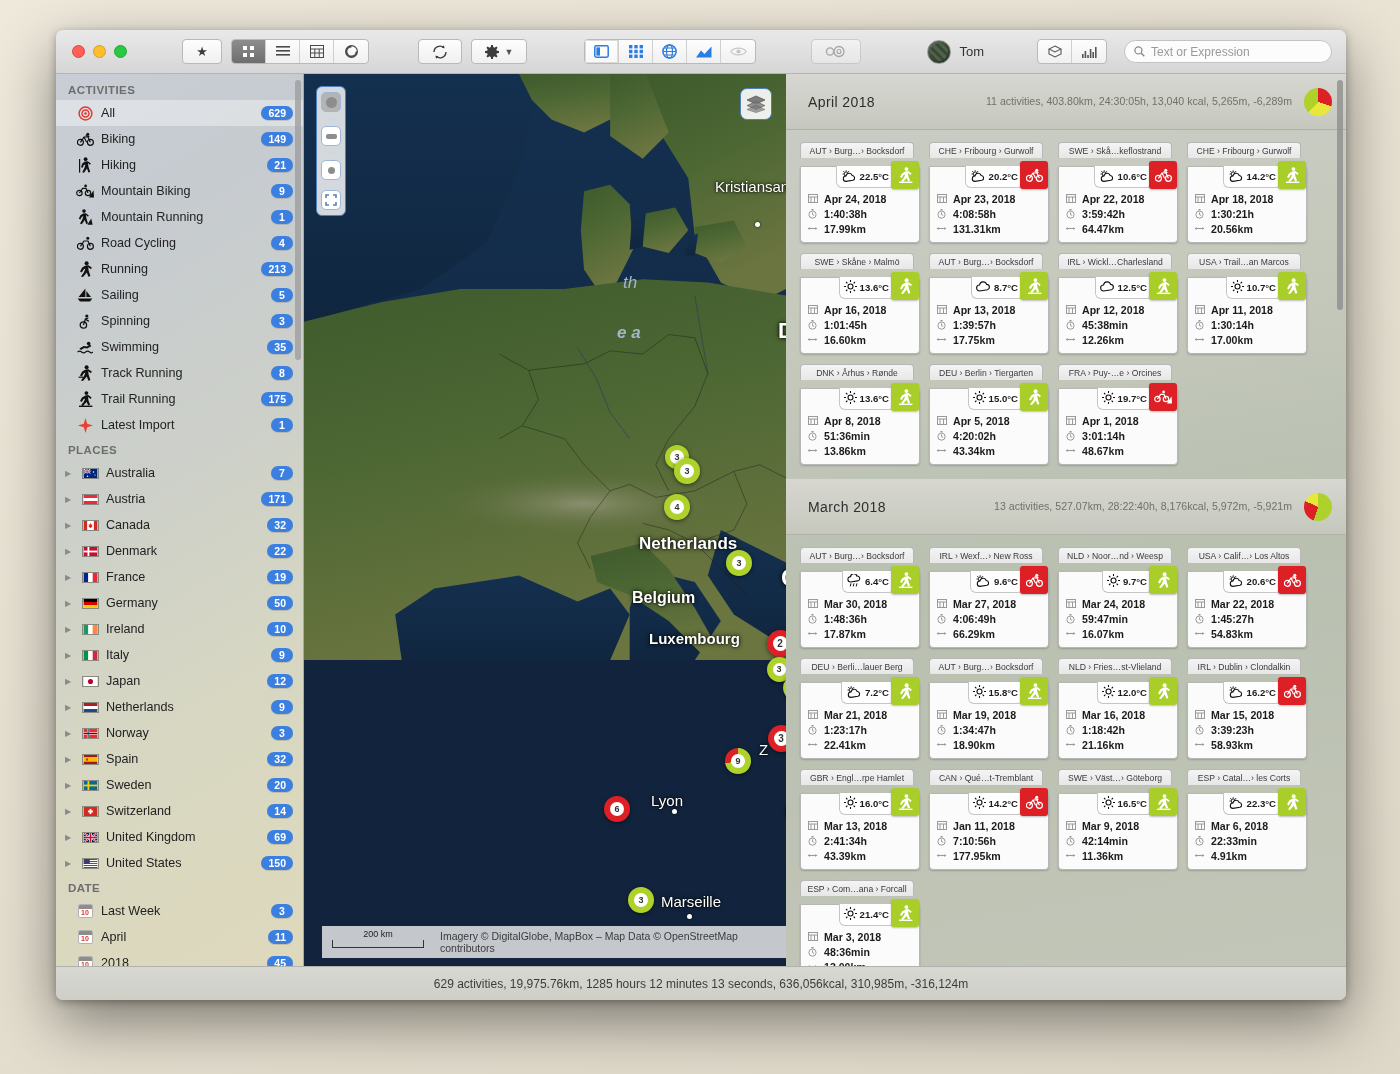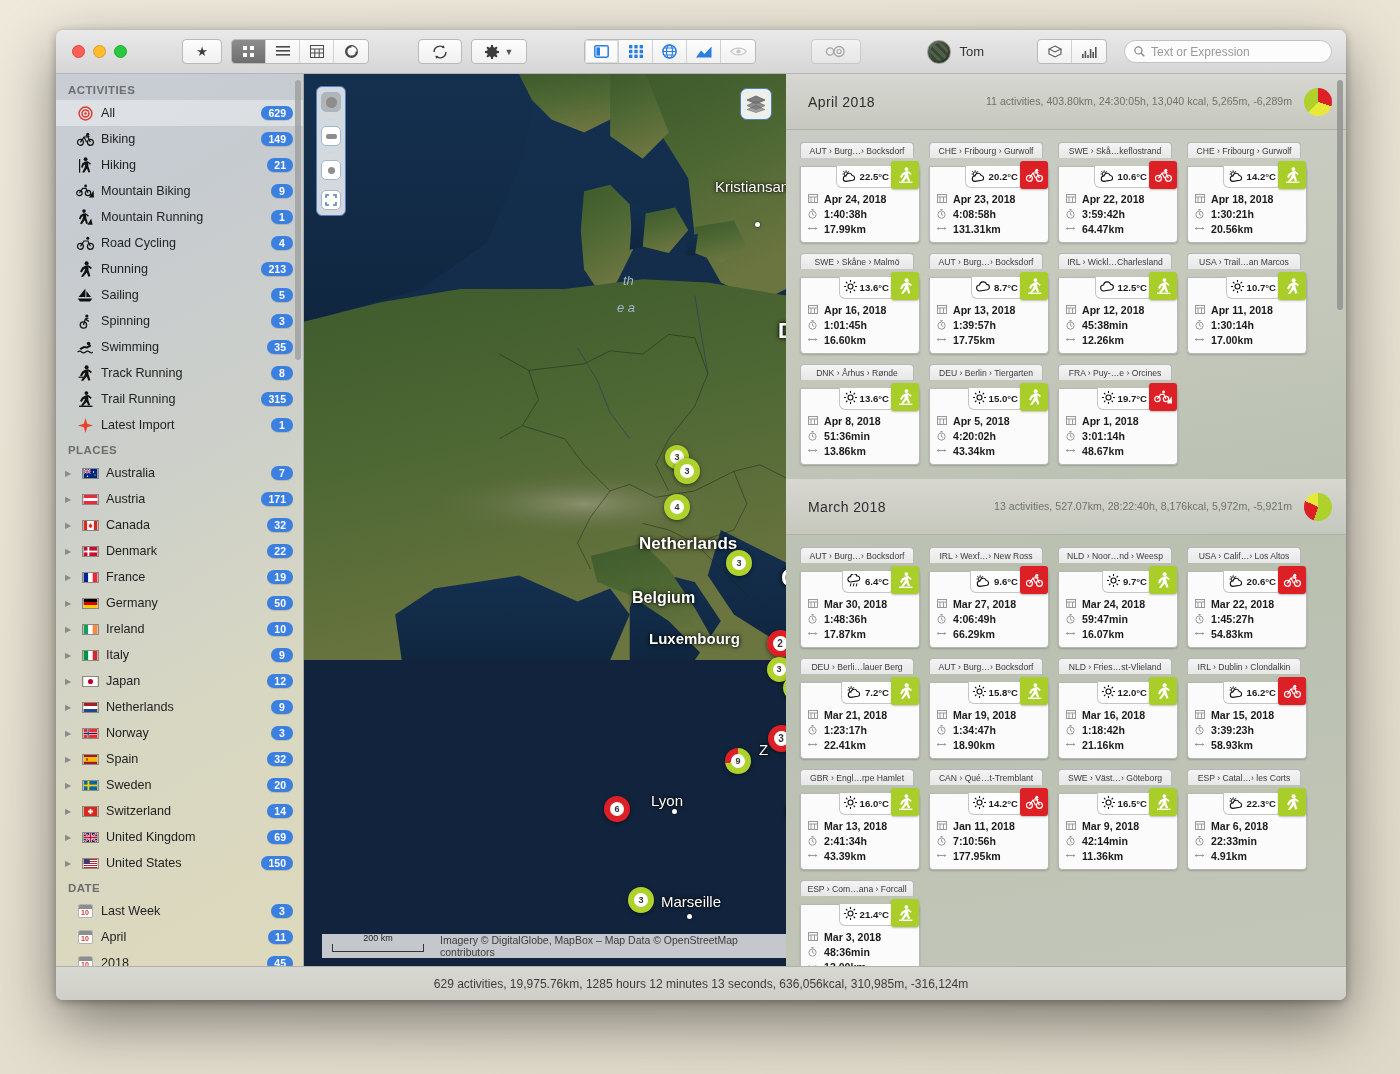--- a/index.html
+++ b/index.html
@@ -90,39 +90,39 @@
                background:#9b9b9b; border-radius:3px; opacity:.75; }
 
   
   #map { flex:1 1 auto; position:relative; overflow:hidden; min-width:0;
          background:#12243d; }
   .mapimg { position:absolute; inset:0; }
   .citylabel{position:absolute;color:#fff;font-size:15px;font-weight:400;
              text-shadow:0 0 4px rgba(0,0,0,.9),0 0 2px rgba(0,0,0,.9);white-space:nowrap;}
   .countrylabel{position:absolute;color:#fff;font-weight:700;
              text-shadow:0 0 5px rgba(0,0,0,.95),0 0 2px rgba(0,0,0,.9);white-space:nowrap;}
-  .sealabel{position:absolute;color:#9fb6cd;font-style:italic;font-size:13px;white-space:nowrap;}
+  .sealabel{position:absolute;color:#9fb6cd;font-style:italic;font-size:17px;white-space:nowrap;}
   .citydot{position:absolute;width:5px;height:5px;border-radius:50%;background:#fff;
            box-shadow:0 0 3px rgba(0,0,0,.8);}
   .pin { position:absolute; border-radius:50%; display:flex; align-items:center;
          justify-content:center; font-size:10px; font-weight:700; color:#333;
          box-shadow:0 1px 4px rgba(0,0,0,.55); }
   .pin .inner{ position:absolute; border-radius:50%; background:#fff;
                display:flex;align-items:center;justify-content:center; }
   .mapctl { position:absolute; left:12px; top:12px; width:30px;
             background:rgba(255,255,255,.82); border:1px solid #4e7fc0;
             border-radius:6px; display:flex; flex-direction:column; align-items:center;
             padding:5px 0; gap:6px; }
   .mapctl .knob{width:20px;height:20px;border-radius:5px;background:#fff;
             border:1px solid #9fb6d4;display:flex;align-items:center;justify-content:center;}
   .mapctl .bar{width:6px;height:14px;background:#cbd7e6;}
   .layersbtn{position:absolute;right:14px;top:14px;width:32px;height:32px;border-radius:7px;
             background:rgba(255,255,255,.9);border:1px solid #4e7fc0;display:flex;
             align-items:center;justify-content:center;}
-  .attrib{position:absolute;left:18px;bottom:8px;right:0;height:24px;
+  .attrib{position:absolute;left:18px;bottom:8px;right:0;height:32px;
           background:rgba(235,235,235,.82);display:flex;align-items:center;gap:16px;
           padding:0 10px;font-size:10.5px;color:#3b3b3b;}
   .scalebar{width:92px;height:8px;border:1px solid #333;border-top:none;position:relative;}
   .scaletxt{position:absolute;left:0;right:0;top:-11px;text-align:center;font-size:9px;color:#222;}
 
   
   #right { width:560px; flex:0 0 560px; position:relative; overflow:hidden;
            background:linear-gradient(170deg,#c8ccc6 0%,#c6cabd 25%,#b9c0b0 55%,#c2c6b8 100%); }
   .month-head { height:56px; display:flex; align-items:center; padding:0 14px 0 22px;
                 background:linear-gradient(180deg,rgba(216,216,210,.95),rgba(198,200,190,.95));
@@ -474,21 +474,21 @@
             <span class="ico">
               <svg width="15" height="16" viewBox="0 0 15 16">
                 <g fill="#111">
                   <circle cx="8.4" cy="2.1" r="1.9"></circle>
                   <path d="M7.4 4.4 L4 6.4 L2 10 L3.8 11 L5.4 8.2 L7.2 7.4 L5.8 10.8 L3 14.2 L4.9 14.9 L8.6 11 L10.2 14.6 L12.1 13.8 L10.4 9.2 L10 6 L12.8 8 L13.6 6.4 L10.2 4 Z"></path>
                   <rect x="1" y="14.6" width="13.4" height="1.4"></rect>
                 </g>
               </svg>
             </span>
             <span class="lbl">Trail Running</span>
-            <span class="badge">315</span>
+            <span class="badge">175</span>
           </div>
           <div class="row">
             <span class="ico">
               <svg width="15" height="15" viewBox="0 0 15 15">
                 <path d="M7.5 0 L9.2 5.8 L15 7.5 L9.2 9.2 L7.5 15 L5.8 9.2 L0 7.5 L5.8 5.8 Z" fill="#e8412e"></path>
               </svg>
             </span>
             <span class="lbl">Latest Import</span>
             <span class="badge">1</span>
           </div>
@@ -821,21 +821,21 @@
           <div class="countrylabel" style="left: 328px; top: 515px; font-size: 16px;">Belgium</div>
           <div class="countrylabel" style="left: 345px; top: 556px; font-size: 15px;">Luxembourg</div>
           <div class="citylabel" style="left: 411px; top: 104px;">Kristiansand</div>
           <div class="citydot" style="left: 451px; top: 148px;"></div>
           <div class="citylabel" style="left: 347px; top: 718px;">Lyon</div>
           <div class="citydot" style="left: 368px; top: 735px;"></div>
           <div class="citylabel" style="left: 481px; top: 729px;">Milan</div>
           <div class="citylabel" style="left: 357px; top: 819px;">Marseille</div>
           <div class="citydot" style="left: 383px; top: 840px;"></div>
           <div class="citylabel" style="left: 455px; top: 667px;">Z</div>
-          <div class="sealabel" style="left: 313px; top: 226px;">e a</div>
+          <div class="sealabel" style="left: 313px; top: 249px; font-weight: bold;">e a</div>
           <div class="sealabel" style="left: 319px; top: 199px;">th</div>
         </div>
 
       <div id="map-pins">
           <div class="pin" style="left: 361px; top: 371px; width: 24px; height: 24px; background: conic-gradient(rgb(174, 209, 43) 0%, rgb(174, 209, 43) 100%);">
             <div class="inner" style="inset: 5px; font-size: 9px; font-weight: 700;">3</div>
           </div>
           <div class="pin" style="left: 370px; top: 384px; width: 26px; height: 26px; background: conic-gradient(rgb(174, 209, 43) 0%, rgb(174, 209, 43) 100%);">
             <div class="inner" style="inset: 6px; font-size: 9px; font-weight: 700;">3</div>
           </div>

